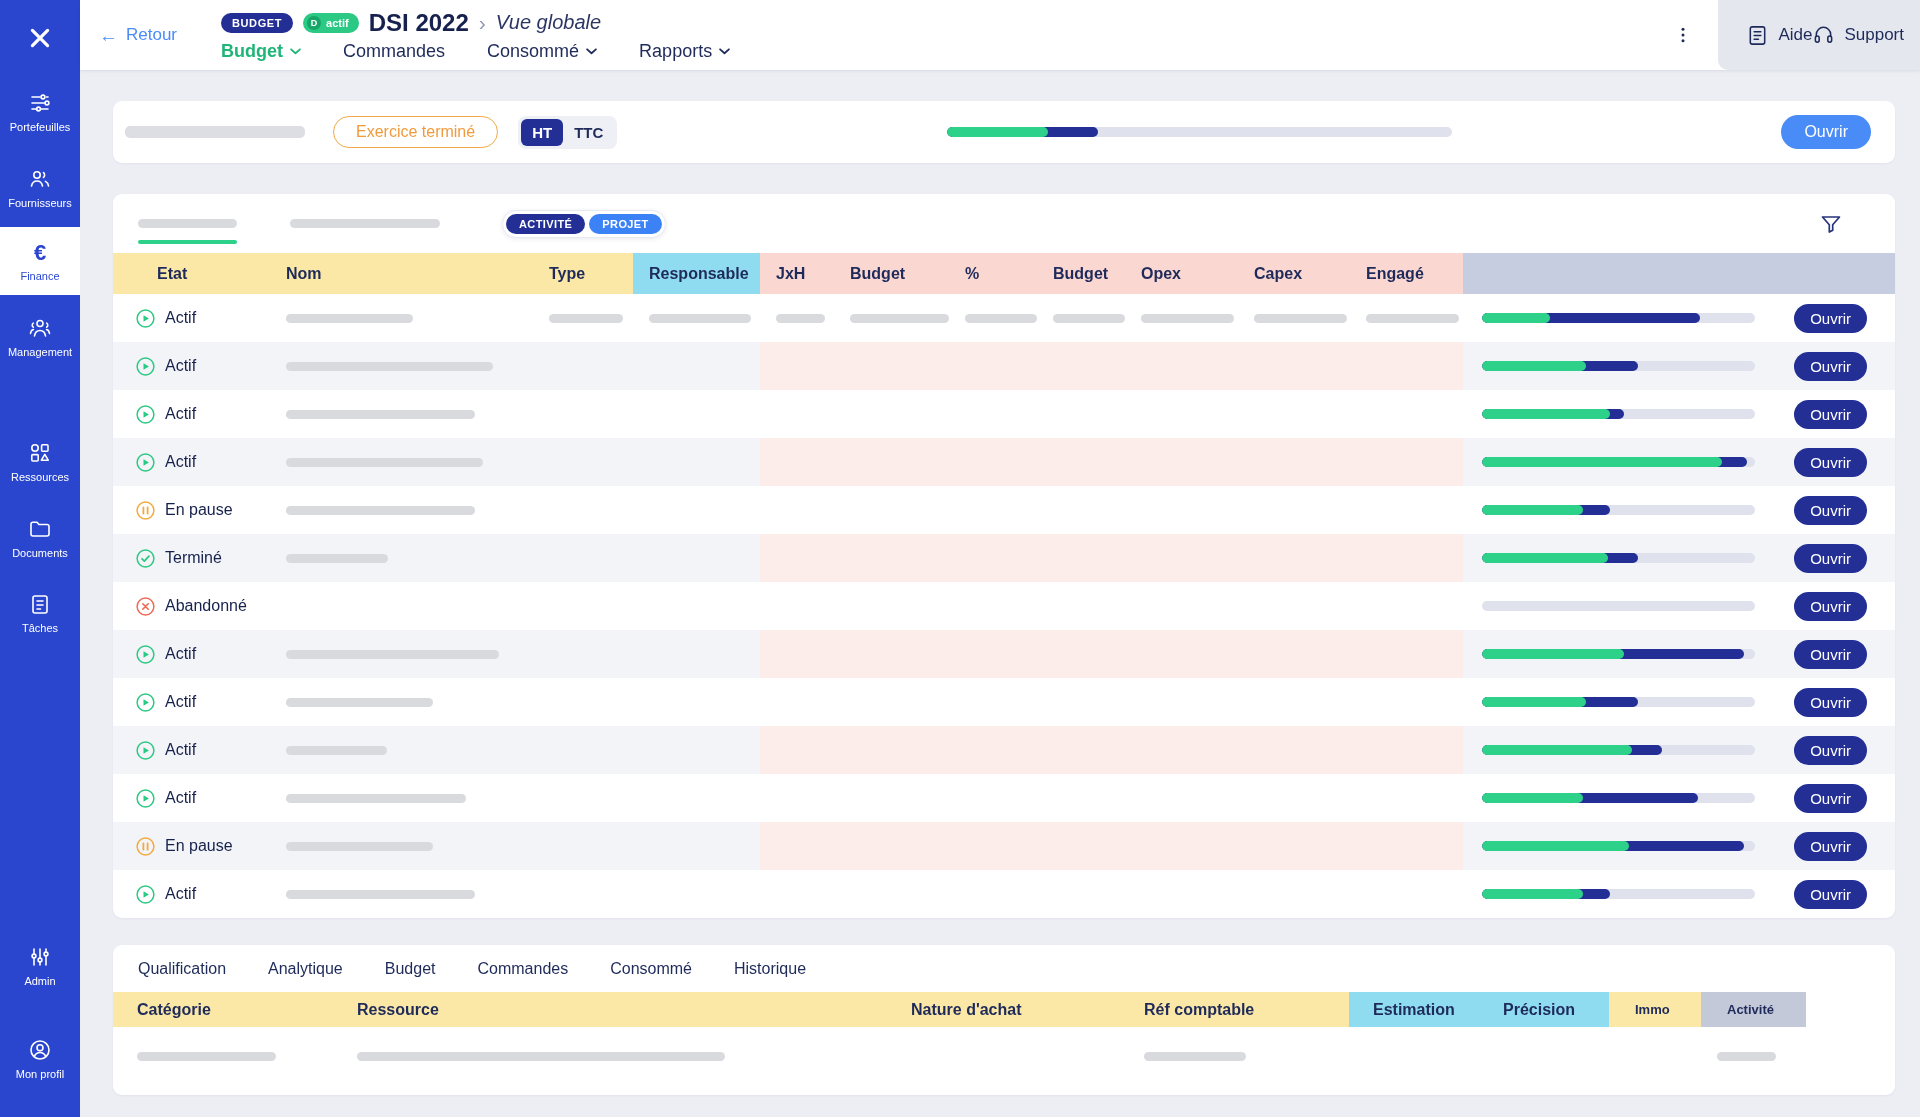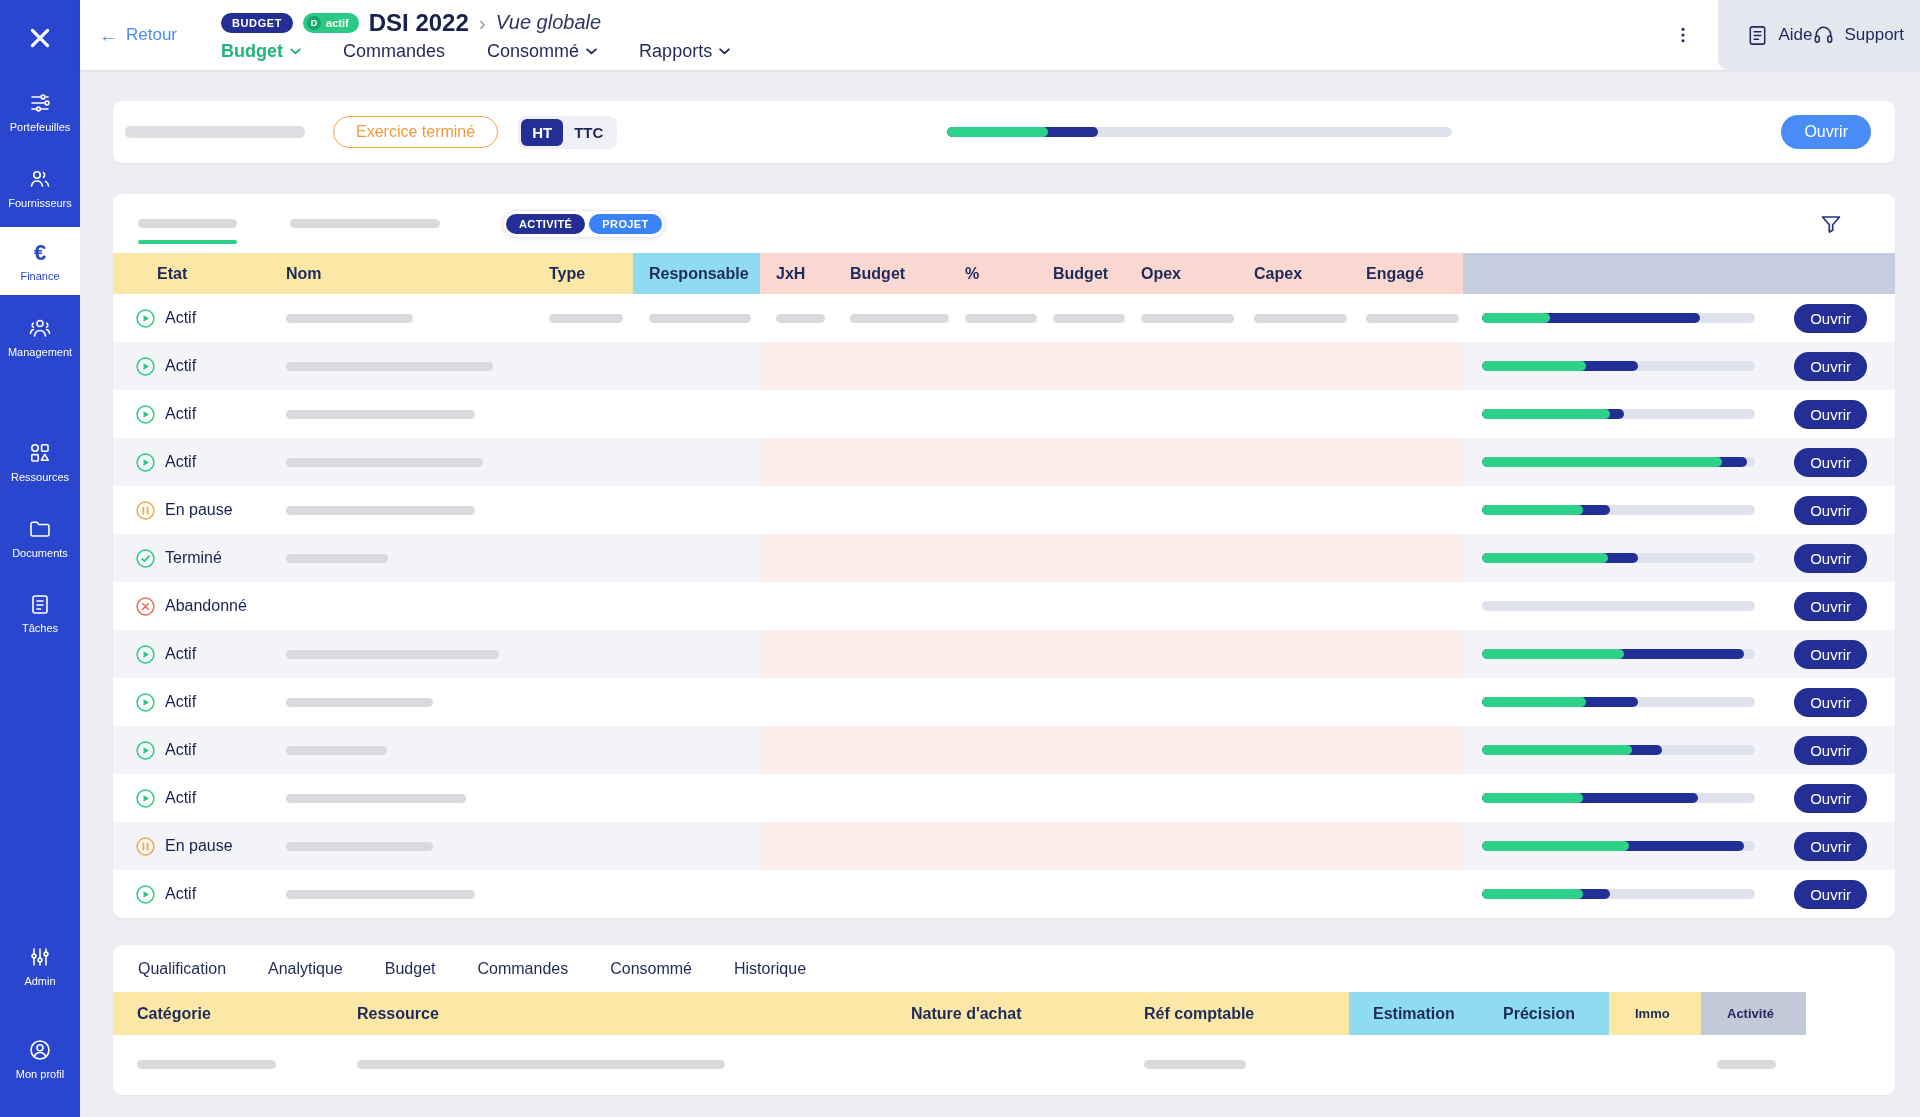--- a/index.html
+++ b/index.html
@@ -88,21 +88,21 @@
   .td.etat{gap:9px;padding-left:22px;font-size:16px;color:#16214d}
   .s-active{color:#2bc983}.s-paused{color:#f5a93c}.s-done{color:#2bc983}.s-abandoned{color:#ee6a52}
   .td.c11{padding-left:19px}
   .row-progress{width:273px;flex:none}
   .btn-open{margin-left:auto;margin-right:28px;background:#232f95;color:#fff;border:none;border-radius:15px;font-size:15px;padding:6px 16px;cursor:pointer;font-family:inherit}
 
   
   .detail-card{height:150px;overflow:hidden}
   .detail-tabs{height:47px;display:flex;align-items:center;gap:42px;padding:0 25px;font-size:16px;color:#1e2a5a}
   .dt{cursor:pointer;white-space:nowrap}
-  .dthead{display:flex;height:43px;font-size:16px;font-weight:bold;color:#1e2a5a}
+  .dthead{display:flex;height:35px;font-size:16px;font-weight:bold;color:#1e2a5a}
   .dth{display:flex;align-items:center;padding-left:24px}
   .dth.small{font-size:13px;padding-left:26px}
   .dth.yellow{background:#fbe8a6}
   .dth.cyan{background:#8fdcf1}
   .dth.grayblue{background:#c4c9da}
   .d0{width:220px;flex:none}.d1{width:554px;flex:none}.d2{width:233px;flex:none}.d3{width:229px;flex:none}
   .d4{width:130px;flex:none}.d5{width:130px;flex:none}.d6{width:92px;flex:none}.d7{width:105px;flex:none}.d8{flex:1;min-width:0}
   .dtrow{display:flex;height:58px;align-items:center}
   .dtd{display:flex;align-items:center;padding-left:24px}
   .dtd.d7{padding-left:16px}

